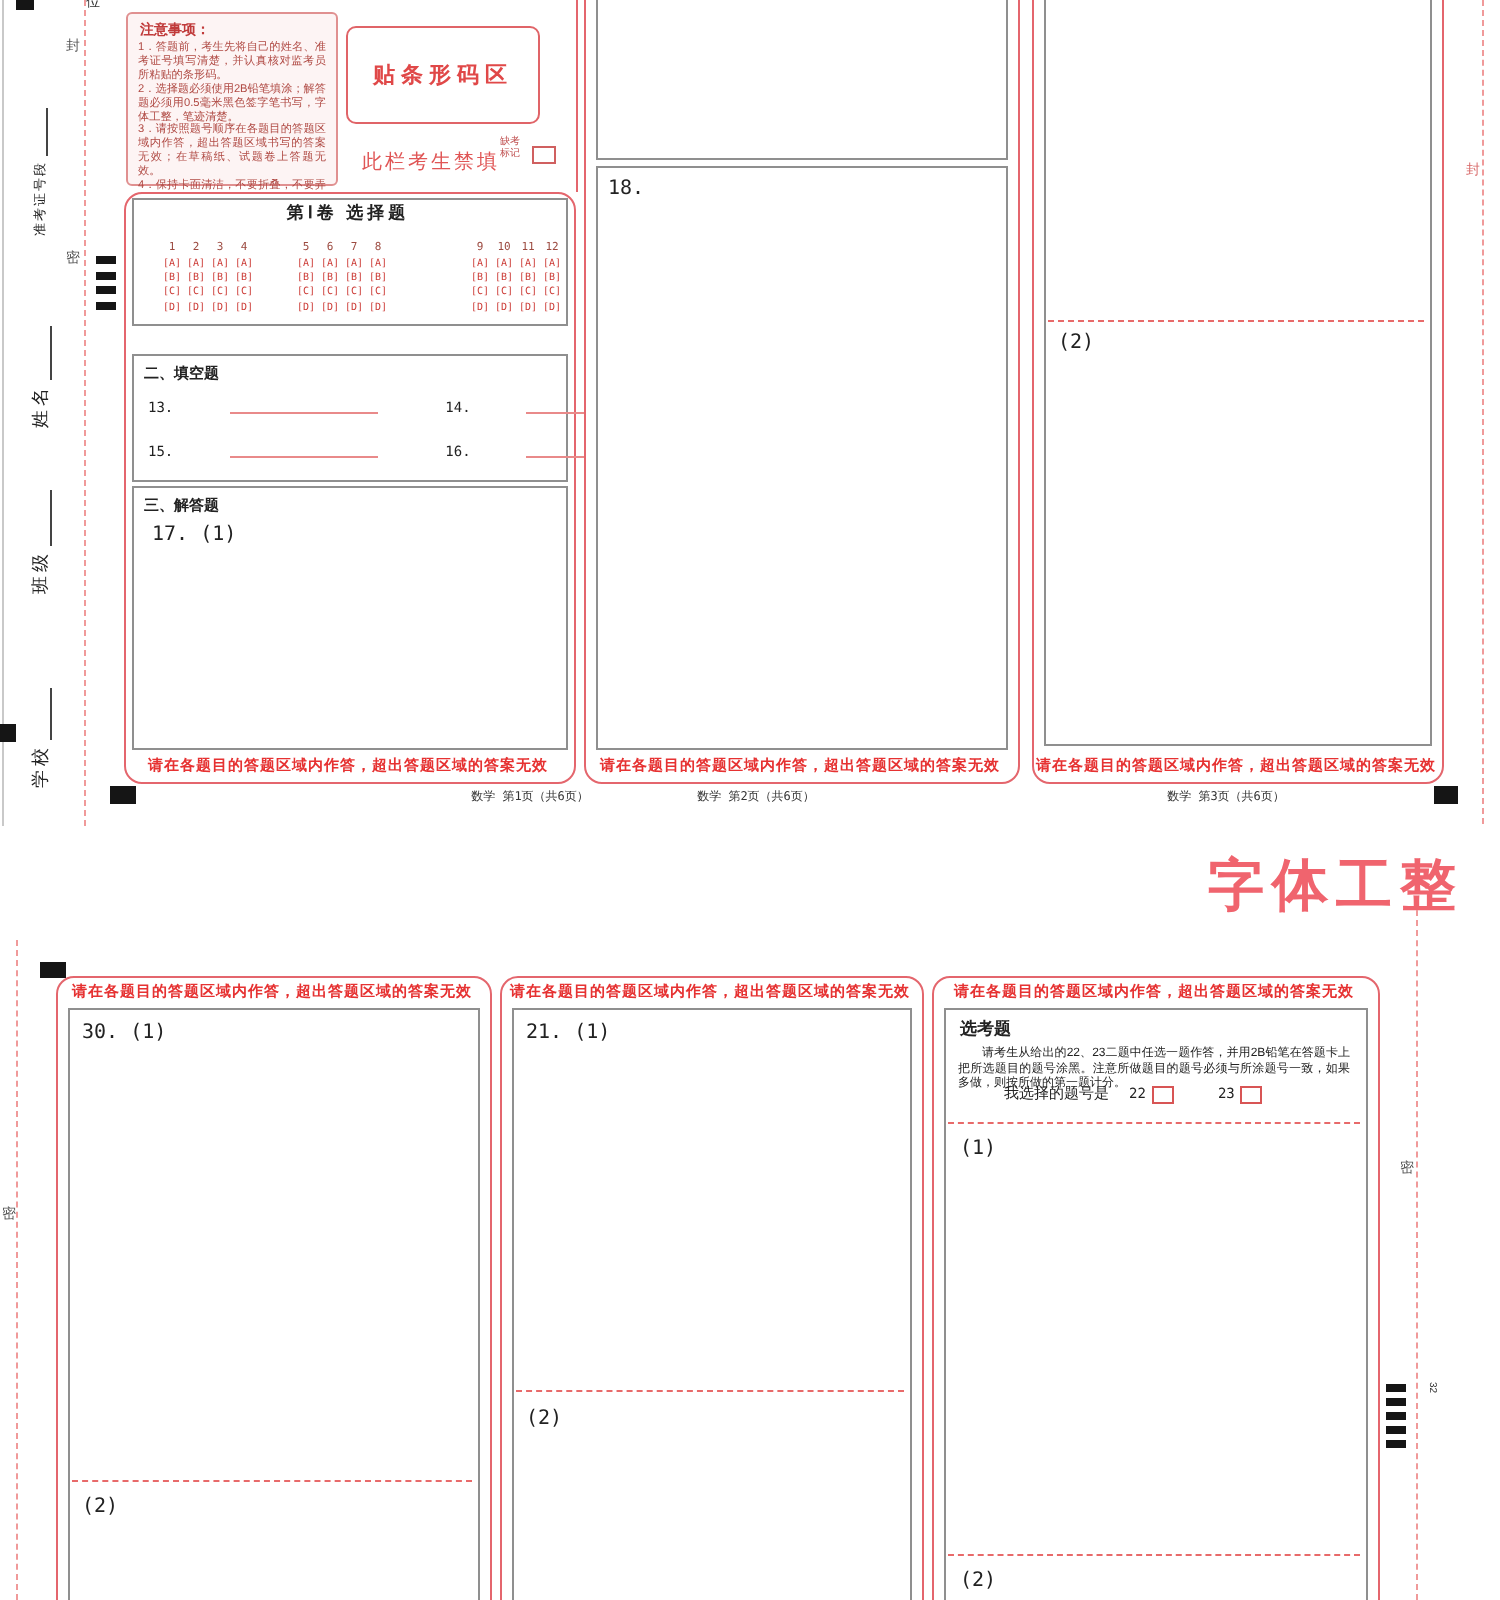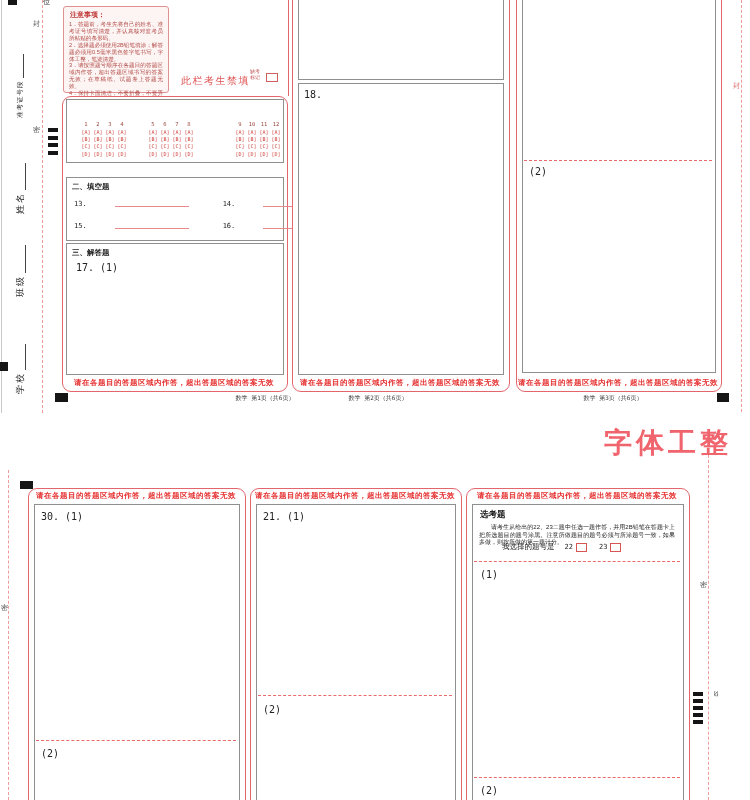--- a/index.html
+++ b/index.html
@@ -90,29 +90,33 @@
     <div class="notice-title">注意事项：</div>
     <div id="notice-items">
         <div class="notice-item">1．答题前，考生先将自己的姓名、准考证号填写清楚，并认真核对监考员所粘贴的条形码。</div>
         <div class="notice-item">2．选择题必须使用2B铅笔填涂；解答题必须用0.5毫米黑色签字笔书写，字体工整，笔迹清楚。</div>
         <div class="notice-item">3．请按照题号顺序在各题目的答题区域内作答，超出答题区域书写的答案无效；在草稿纸、试题卷上答题无效。</div>
         <div class="notice-item">4．保持卡面清洁，不要折叠，不要弄破。</div>
         <div class="notice-item">5．正确填涂 ▆</div>
       </div>
   </div>
 
+  <div class="barcode-box">
+    <span class="barcode-label">贴条形码区</span>
+  </div>
   <div class="forbid">此栏考生禁填</div>
   <div class="absent">缺考标记</div>
   <div class="absent-chk"></div>
 
   <div class="abs" style="left:288px;top:0;width:0;height:96px;border-left:1.5px solid #e4666d;"></div>
 
   <div class="frame" style="left:62px;top:96px;width:224px;height:294px;"></div>
 
   <div class="gbox" style="left:66px;top:99px;width:216px;height:62px;"></div>
+  <div class="p-title" style="left:66px;top:101px;width:216px;">第Ⅰ卷  选择题</div>
   <div class="abs" id="bubble-area" style="left:66px;top:116px;width:216px;height:45px;">
       <div class="bubble-group" style="left: 14px;">
         <div class="num-row"><span class="cell num">1</span><span class="cell num">2</span><span class="cell num">3</span><span class="cell num">4</span></div>
         <div class="opt-row"><span class="cell opt">[A]</span><span class="cell opt">[A]</span><span class="cell opt">[A]</span><span class="cell opt">[A]</span></div>
         <div class="opt-row"><span class="cell opt">[B]</span><span class="cell opt">[B]</span><span class="cell opt">[B]</span><span class="cell opt">[B]</span></div>
         <div class="opt-row"><span class="cell opt">[C]</span><span class="cell opt">[C]</span><span class="cell opt">[C]</span><span class="cell opt">[C]</span></div>
         <div class="opt-row"><span class="cell opt">[D]</span><span class="cell opt">[D]</span><span class="cell opt">[D]</span><span class="cell opt">[D]</span></div>
       </div>
       <div class="bubble-group" style="left: 81px;">
         <div class="num-row"><span class="cell num">5</span><span class="cell num">6</span><span class="cell num">7</span><span class="cell num">8</span></div>
@@ -192,21 +196,21 @@
 
   <div class="frame" style="left:466px;top:488px;width:222px;height:324px;"></div>
   <div class="warn" style="left:466px;top:491px;width:222px;">请在各题目的答题区域内作答，超出答题区域的答案无效</div>
   <div class="gbox" style="left:472px;top:504px;width:210px;height:308px;"></div>
   <div class="sec-title" style="left:480px;top:509px;font-size:8.5px;">选考题</div>
   <div class="opt-instr">请考生从给出的22、23二题中任选一题作答，并用2B铅笔在答题卡上把所选题目的题号涂黑。注意所做题目的题号必须与所涂题号一致，如果多做，则按所做的第一题计分。</div>
   <div class="sel-row">
     <span>我选择的题号是</span>
     <span class="sel-no">22</span>
     <span class="sel-chk"></span>
-    <span class="sel-no" style="margin-left:2px;">23</span>
+    <span class="sel-no" style="margin-left:12px;">23</span>
     <span class="sel-chk"></span>
   </div>
   <div class="dashh" style="left:474px;top:561px;width:206px;"></div>
   <div class="qnum" style="left:480px;top:569px;">(1)</div>
   <div class="dashh" style="left:474px;top:777px;width:206px;"></div>
   <div class="qnum" style="left:480px;top:785px;">(2)</div>
 
   <div class="dashv" style="left:708px;top:455px;height:345px;"></div>
   <div class="sealch" style="left:700px;top:581px;">密</div>
   <div class="mark" style="left:693px;top:692px;width:10px;height:4px;"></div>

